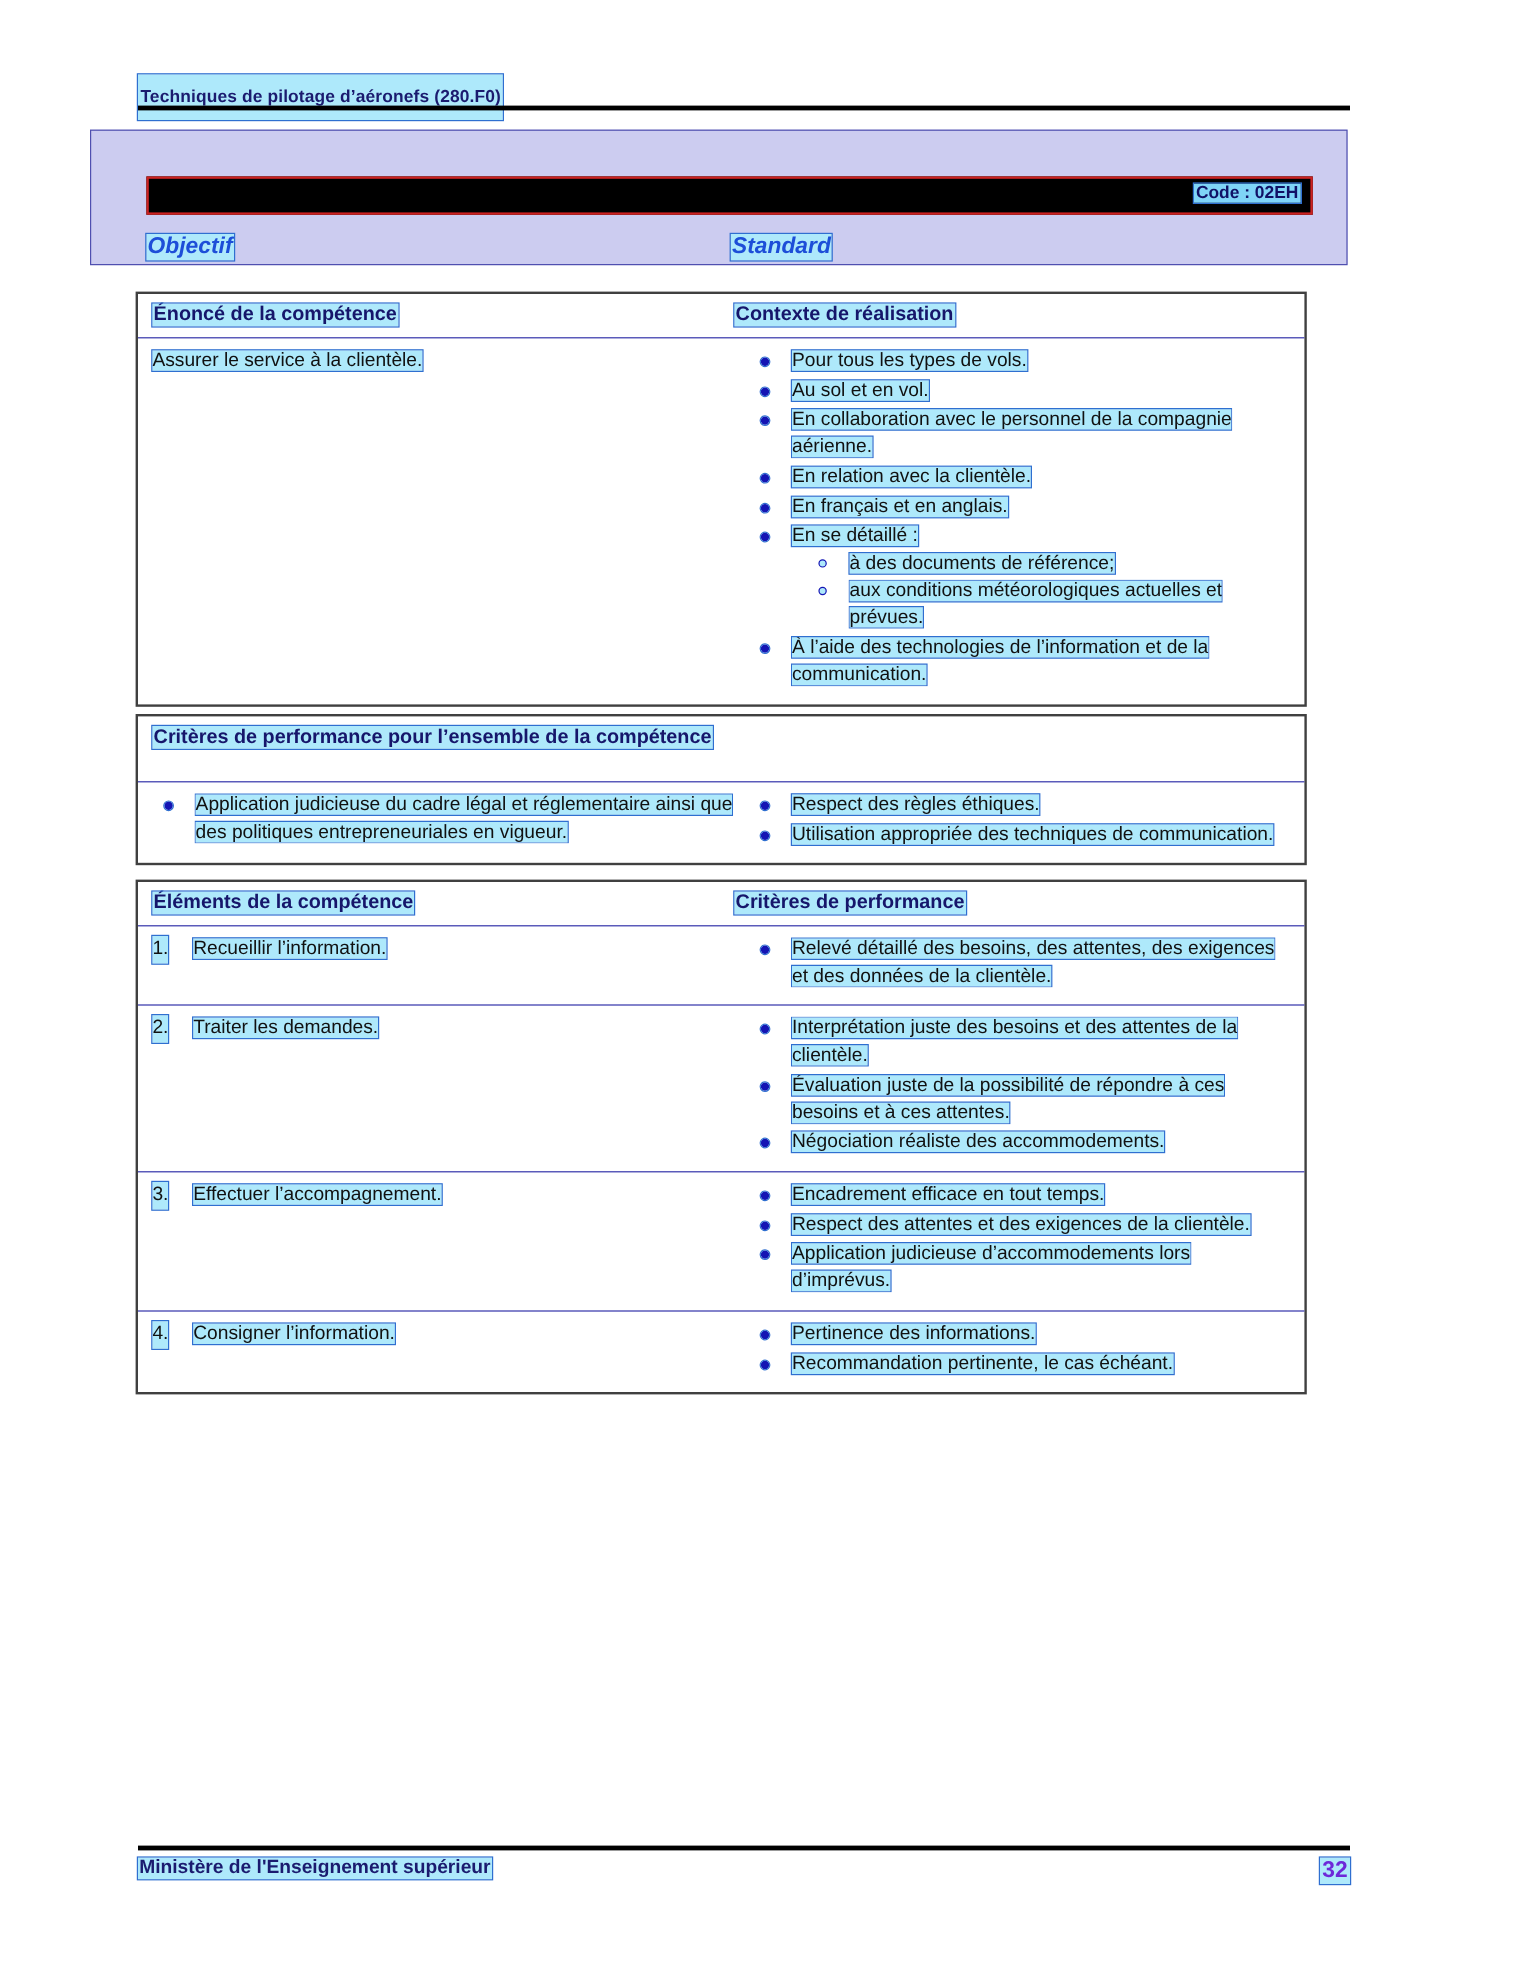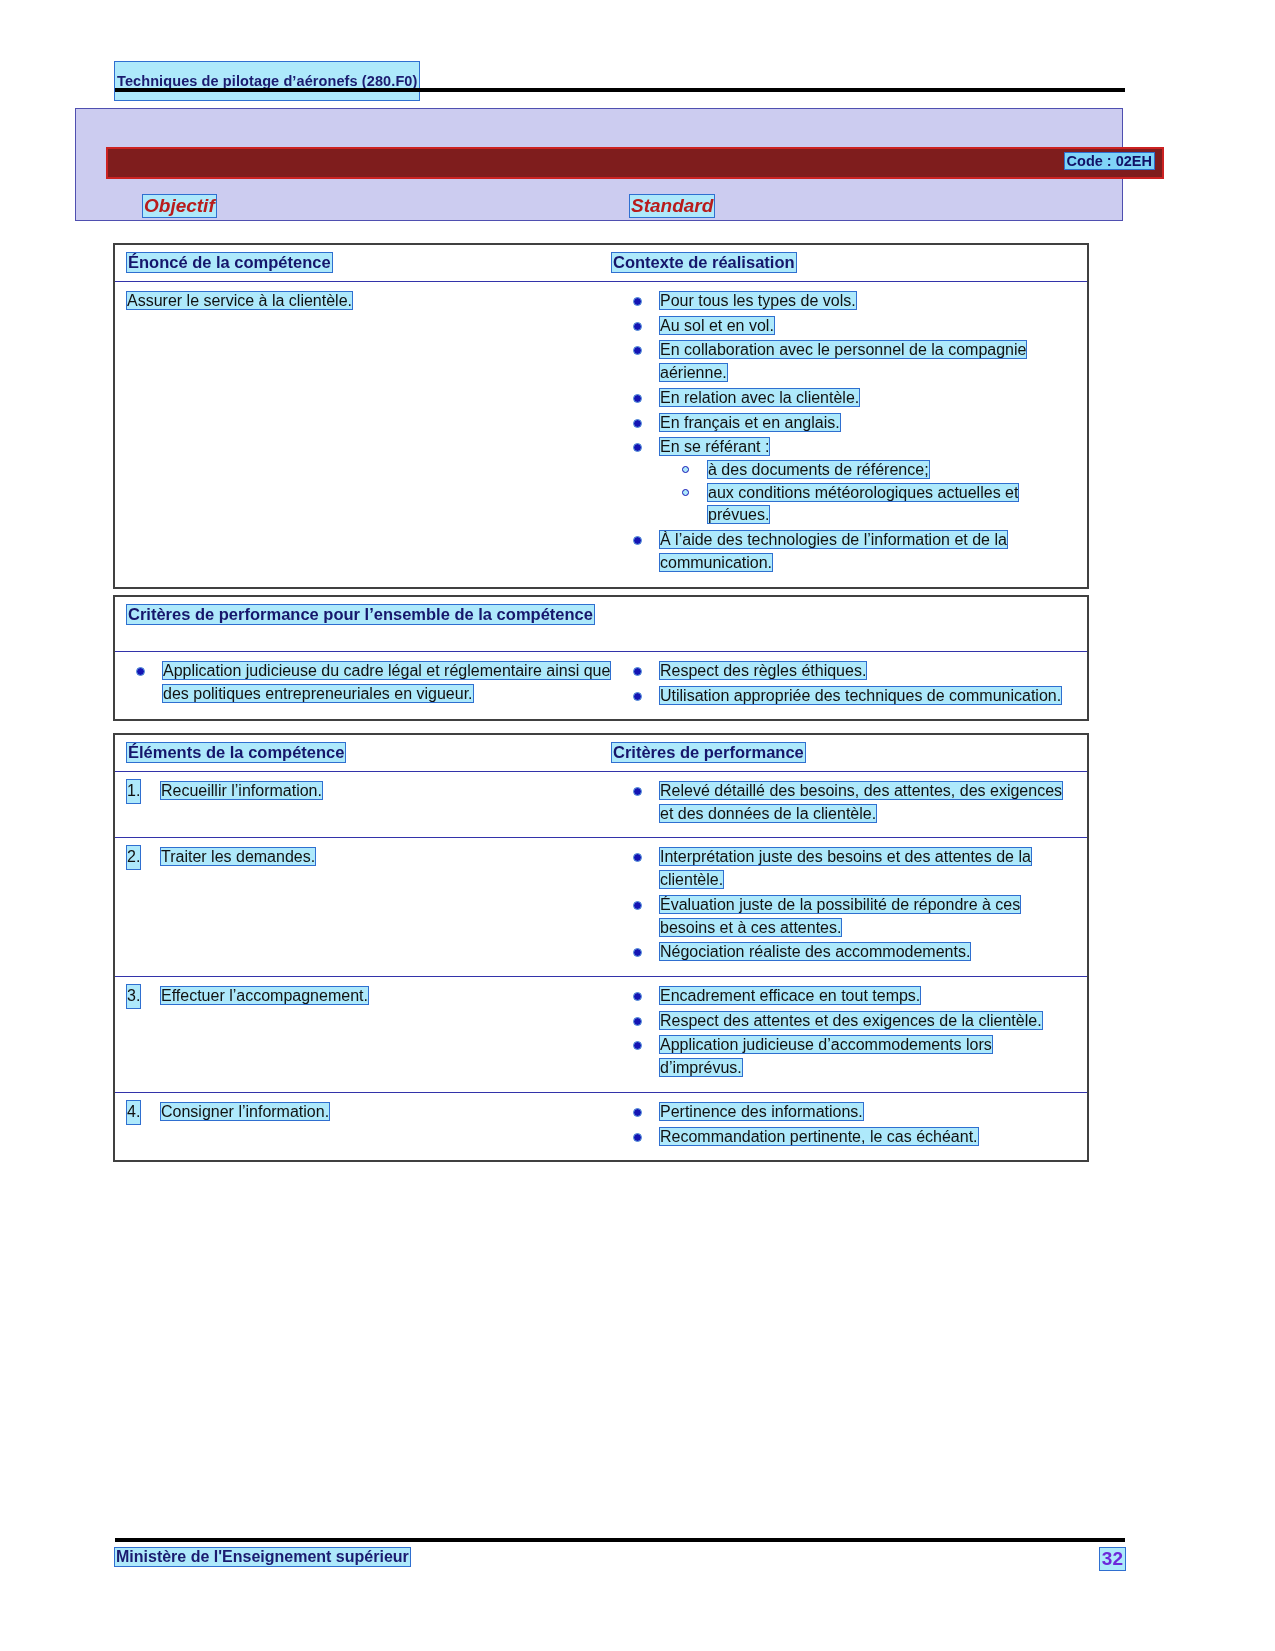--- a/index.html
+++ b/index.html
@@ -53,25 +53,25 @@
     left: 75px;
     top: 108px;
     width: 1048px;
     height: 113px;
     background: #ccccf0;
     border: 1px solid #4f4fb0;
     box-sizing: border-box;
   }
   .code-bar {
     position: absolute;
-    left: 30px;
+    left: 46px;
     top: 38px;
-    width: 1058px;
+    width: 972px;
     height: 32px;
-    background: #7f1d1d;
+    background: #000000;
     border: 2px solid #cc2222;
     box-sizing: border-box;
   }
   .code-label {
     position: absolute;
     right: 8px;
     top: 4px;
     font-size: 14.5px;
     font-weight: bold;
     color: #111166;
@@ -85,26 +85,25 @@
     left: 46px;
     top: 86px;
     width: 980px;
     height: 26px;
   }
   .band-objectif, .band-standard {
     position: absolute;
     font-size: 19px;
     font-weight: bold;
     font-style: italic;
-    color: #b91c1c;
+    color: #1d4ed8;
     background: #aee9fb;
     outline: 1px solid #2f6fd0;
     padding: 0 1px;
     white-space: nowrap;
-    margin-left: 21px;
   }
   .band-objectif { left: 0px; top: 0px; }
   .band-standard { left: 487px; top: 0px; }
 
   
   .box {
     position: absolute;
     left: 113px;
     border: 2px solid #404040;
     box-sizing: border-box;
@@ -302,21 +301,21 @@
           <li>
             <span class="dot"></span>
             <span class="txt">En relation avec la clientèle.</span>
           </li>
           <li>
             <span class="dot"></span>
             <span class="txt">En français et en anglais.</span>
           </li>
           <li>
             <span class="dot"></span>
-            <span class="txt">En se référant :</span>
+            <span class="txt">En se détaillé :</span>
             <ul class="sub">
               <li>
                 <span class="ring"></span>
                 <span class="txt">à des documents de référence;</span>
               </li>
               <li>
                 <span class="ring"></span>
                 <span class="txt">aux conditions météorologiques actuelles et prévues.</span>
               </li>
             </ul>

